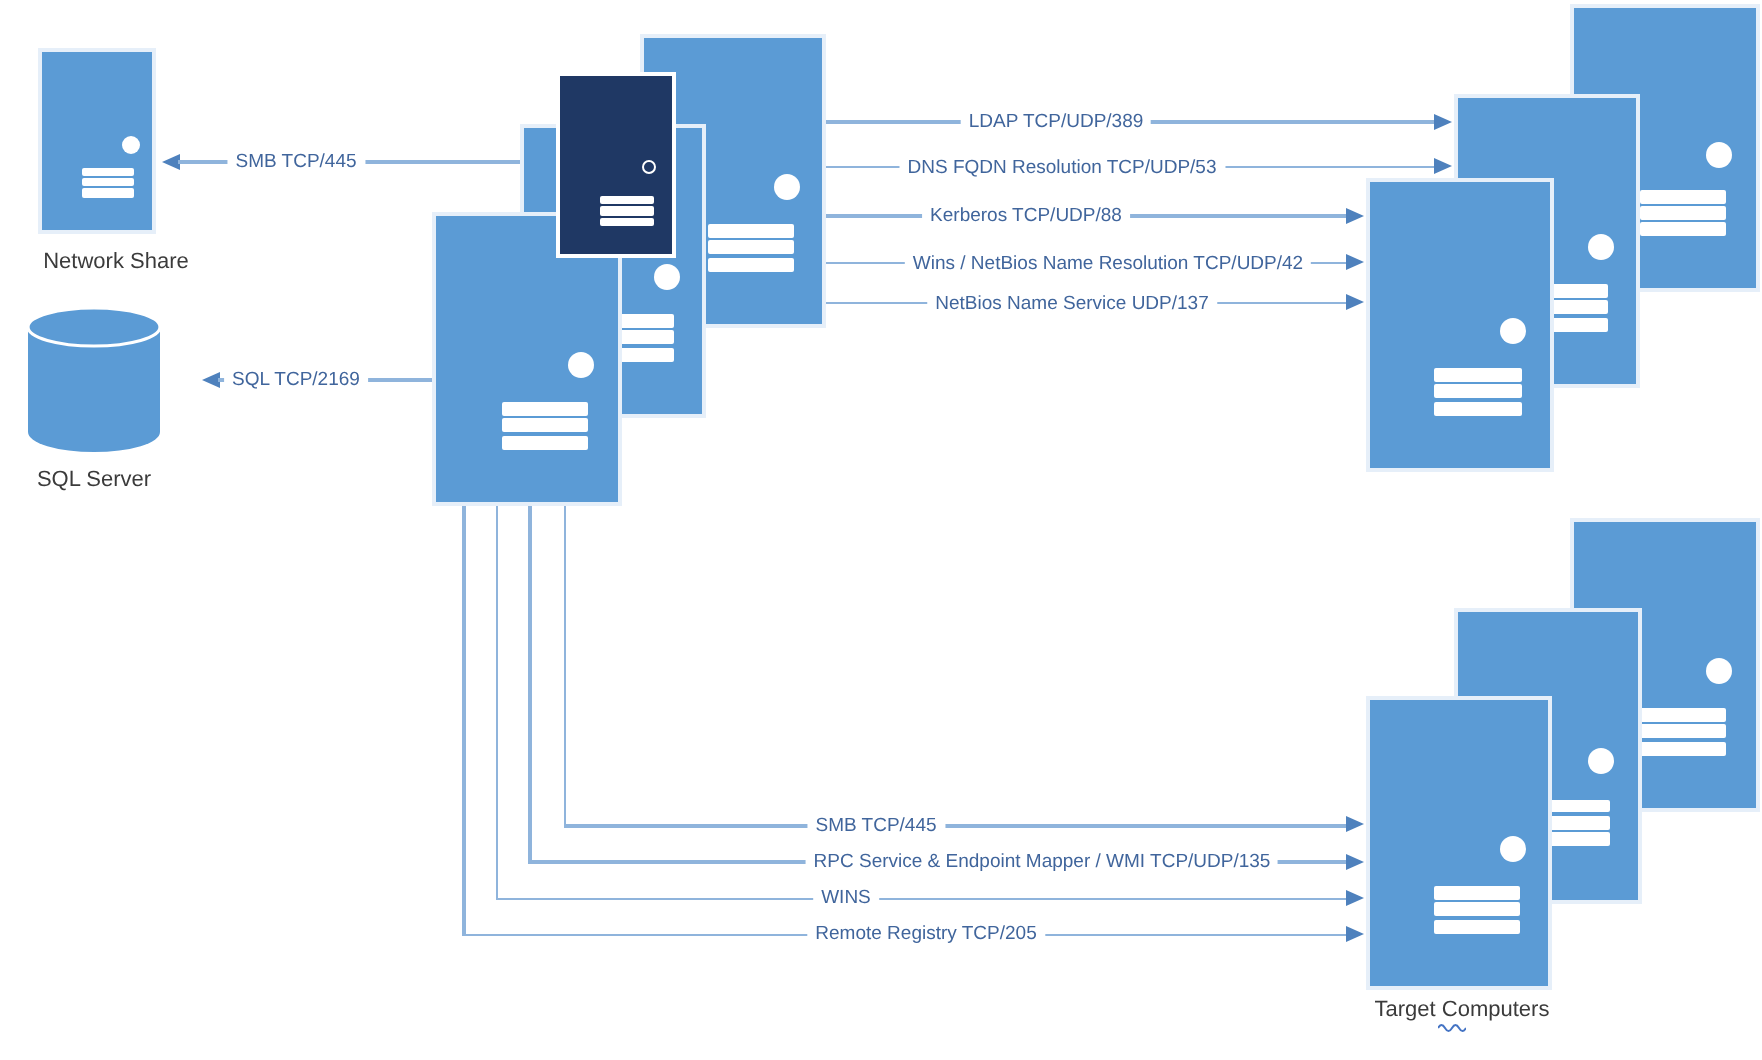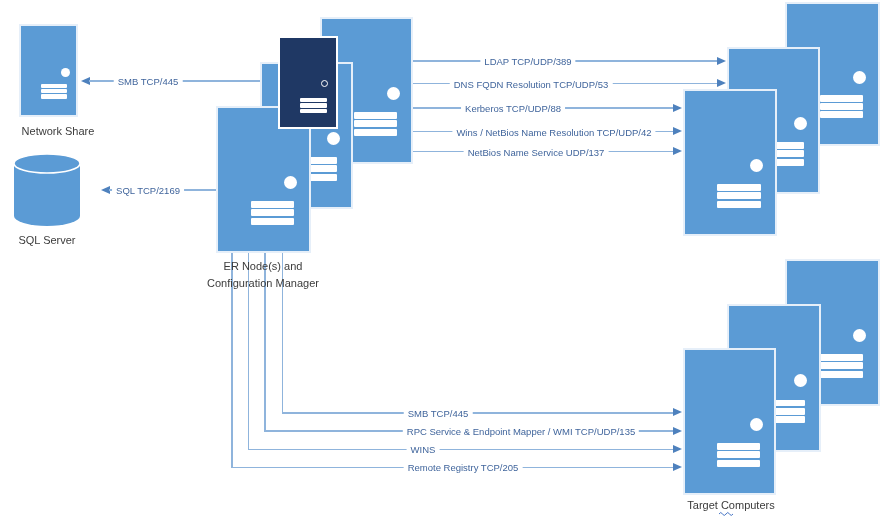--- a/index.html
+++ b/index.html
@@ -35,21 +35,21 @@
   .server.s-sm .dot{width:9px;height:9px;}
   .server.s-dark{background:var(--server-dark);border-color:#fff;}
   .server.s-dark .dot{width:5px;height:5px;background:transparent;border:1.5px solid var(--detail);}
   .server .bars{position:absolute;left:36%;right:16%;top:65%;height:16.5%;display:flex;flex-direction:column;justify-content:space-between;}
   .server .bars i{display:block;height:29%;background:var(--detail);border-radius:1px;}
   .server.s-dark .bars{top:67.5%;height:17%;}
   
   .nlabel{
     position:absolute;transform:translateX(-50%);
     font-size:11px;line-height:16.5px;color:var(--ntext);
-    white-space:nowrap;text-align:center;z-index:6;
+    white-space:nowrap;text-align:right;z-index:6;
   }
   .cyl{position:absolute;z-index:2;}
   .squiggle{position:absolute;z-index:6;}
   .z2{z-index:2}.z3{z-index:3}.z4{z-index:4}.z5{z-index:5}
 </style>
 </head>
 <body>
 
 <div class="canvas">
 
@@ -164,24 +164,20 @@
       </span>
   </div>
   <div class="server s-dark s-sm z5" style="left:278px;top:36px;width:60px;height:93px">
     <span class="dot"></span>
     <span class="bars">
         <i></i>
         <i></i>
         <i></i>
       </span>
   </div>
-  <div class="nlabel" style="left:263px;top:258px">
-    <span style="display:block">ER Node(s) and</span>
-    <span style="display:block">Configuration Manager</span>
-  </div>
 
   <div class="server z2" style="left:785px;top:2px;width:95px;height:144px">
     <span class="dot"></span>
     <span class="bars">
         <i></i>
         <i></i>
         <i></i>
       </span>
   </div>
   <div class="server z3" style="left:727px;top:47px;width:93px;height:147px">

